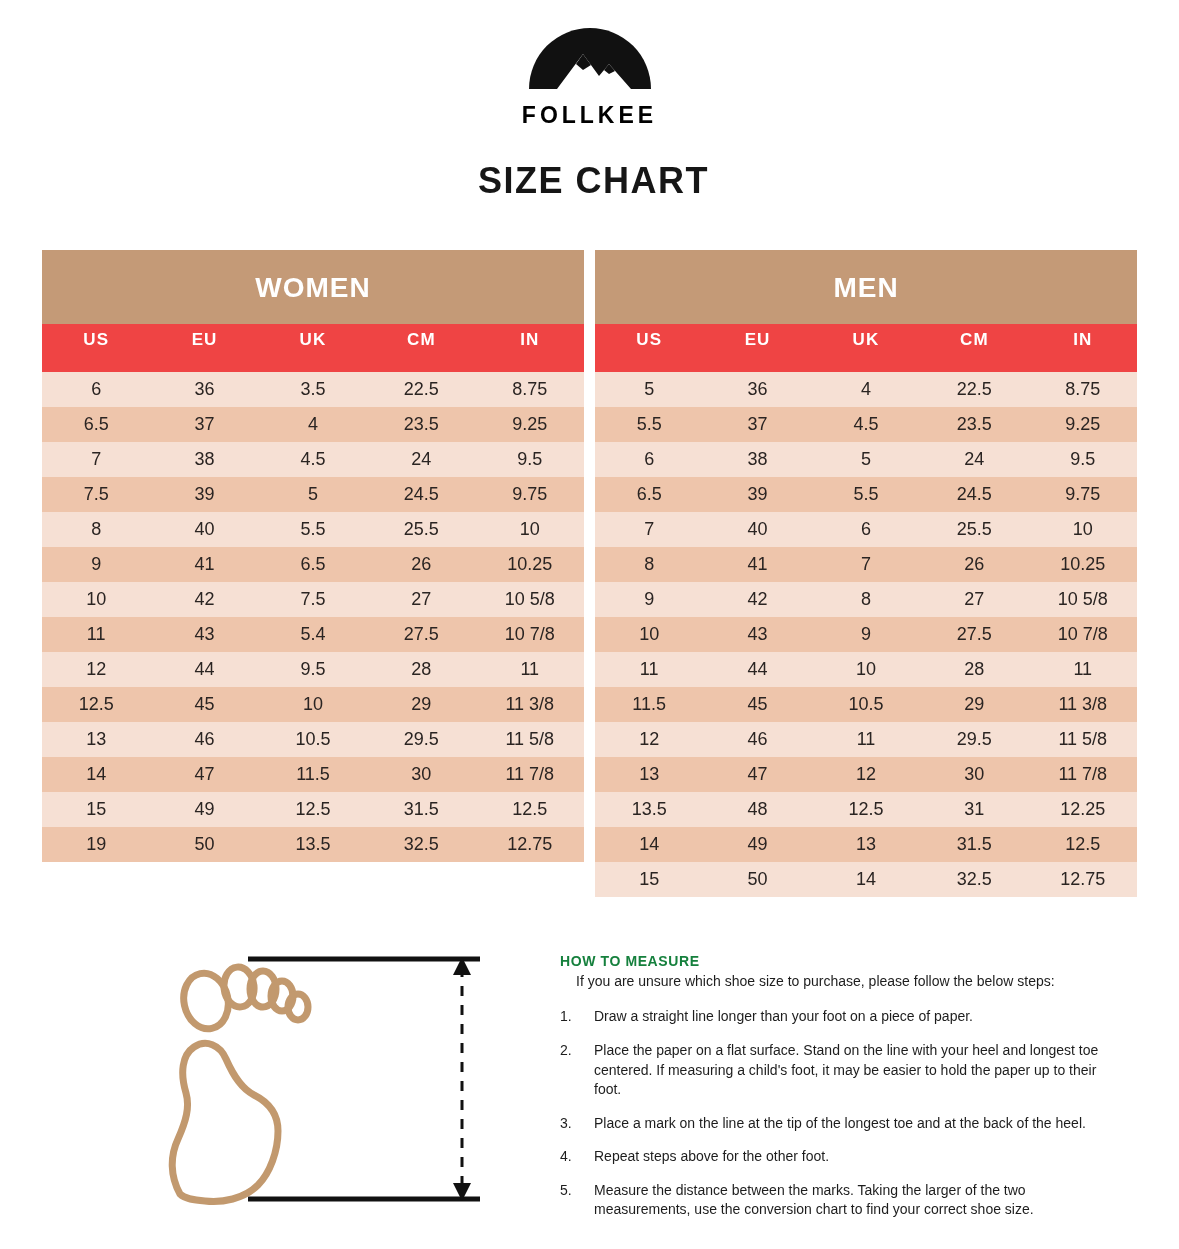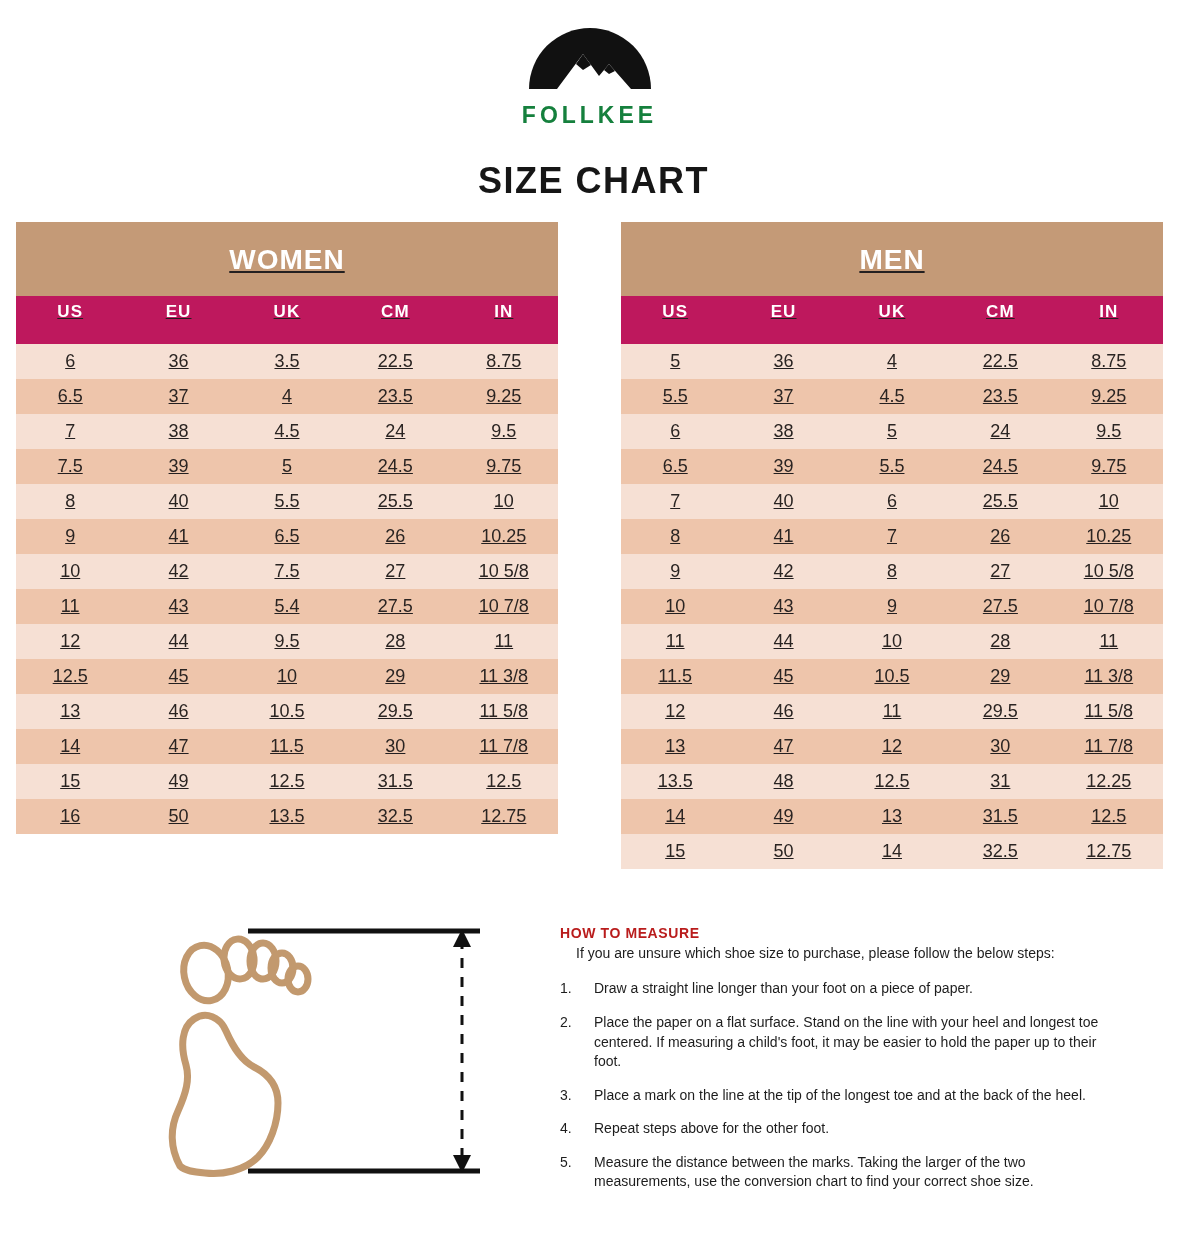--- a/index.html
+++ b/index.html
@@ -23,60 +23,59 @@
   }
   .brand-logo {
     display: block;
     margin: 0 auto;
   }
   .brand-name {
     font-size: 23px;
     font-weight: bold;
     letter-spacing: 4px;
     margin-top: 4px;
-    color: #15803d;
+    color: #000000;
   }
   .doc-title {
     text-align: center;
     font-size: 36px;
     font-weight: bold;
     letter-spacing: 1.5px;
     margin-top: 31px;
     color: #161616;
     margin-left: 8px;
   }
 
   
   .tables {
     display: flex;
     justify-content: space-between;
-    padding: 0 16px;
-    margin-top: 20px;
+    padding: 0 42px;
+    margin-top: 48px;
     box-sizing: border-box;
-    text-decoration: underline;
   }
   .chart {
     width: 542px;
   }
   table {
     border-collapse: collapse;
     width: 100%;
     table-layout: fixed;
   }
   .tbl-title td {
     background: #c49a77;
     color: #ffffff;
     font-size: 28px;
     font-weight: bold;
     letter-spacing: 1px;
     text-align: center;
     padding: 22px 0 20px 0;
   }
   .tbl-head th {
-    background: #be185d;
+    background: #ef4444;
     color: #ffffff;
     font-size: 17px;
     font-weight: bold;
     letter-spacing: 1.1px;
     text-align: center;
     padding: 6px 0 22px 0;
   }
   tbody td {
     text-align: center;
     font-size: 18px;
@@ -100,21 +99,21 @@
   }
   .measure {
     width: 560px;
     padding-top: 2px;
   }
   .measure h3 {
     font-size: 14px;
     font-weight: bold;
     letter-spacing: 0.6px;
     margin: 0 0 3px 0;
-    color: #b91c1c;
+    color: #15803d;
   }
   .measure .intro {
     font-size: 14px;
     line-height: 1.38;
     margin: 0 0 16px 16px;
     color: #1d1d1d;
   }
   .steps {
     margin: 0;
     padding: 0;
@@ -250,21 +249,21 @@
             <td>11 7/8</td>
           </tr>
           <tr>
             <td>15</td>
             <td>49</td>
             <td>12.5</td>
             <td>31.5</td>
             <td>12.5</td>
           </tr>
           <tr>
-            <td>16</td>
+            <td>19</td>
             <td>50</td>
             <td>13.5</td>
             <td>32.5</td>
             <td>12.75</td>
           </tr>
         </tbody>
     </table>
   </div>
 
   <div class="chart">

